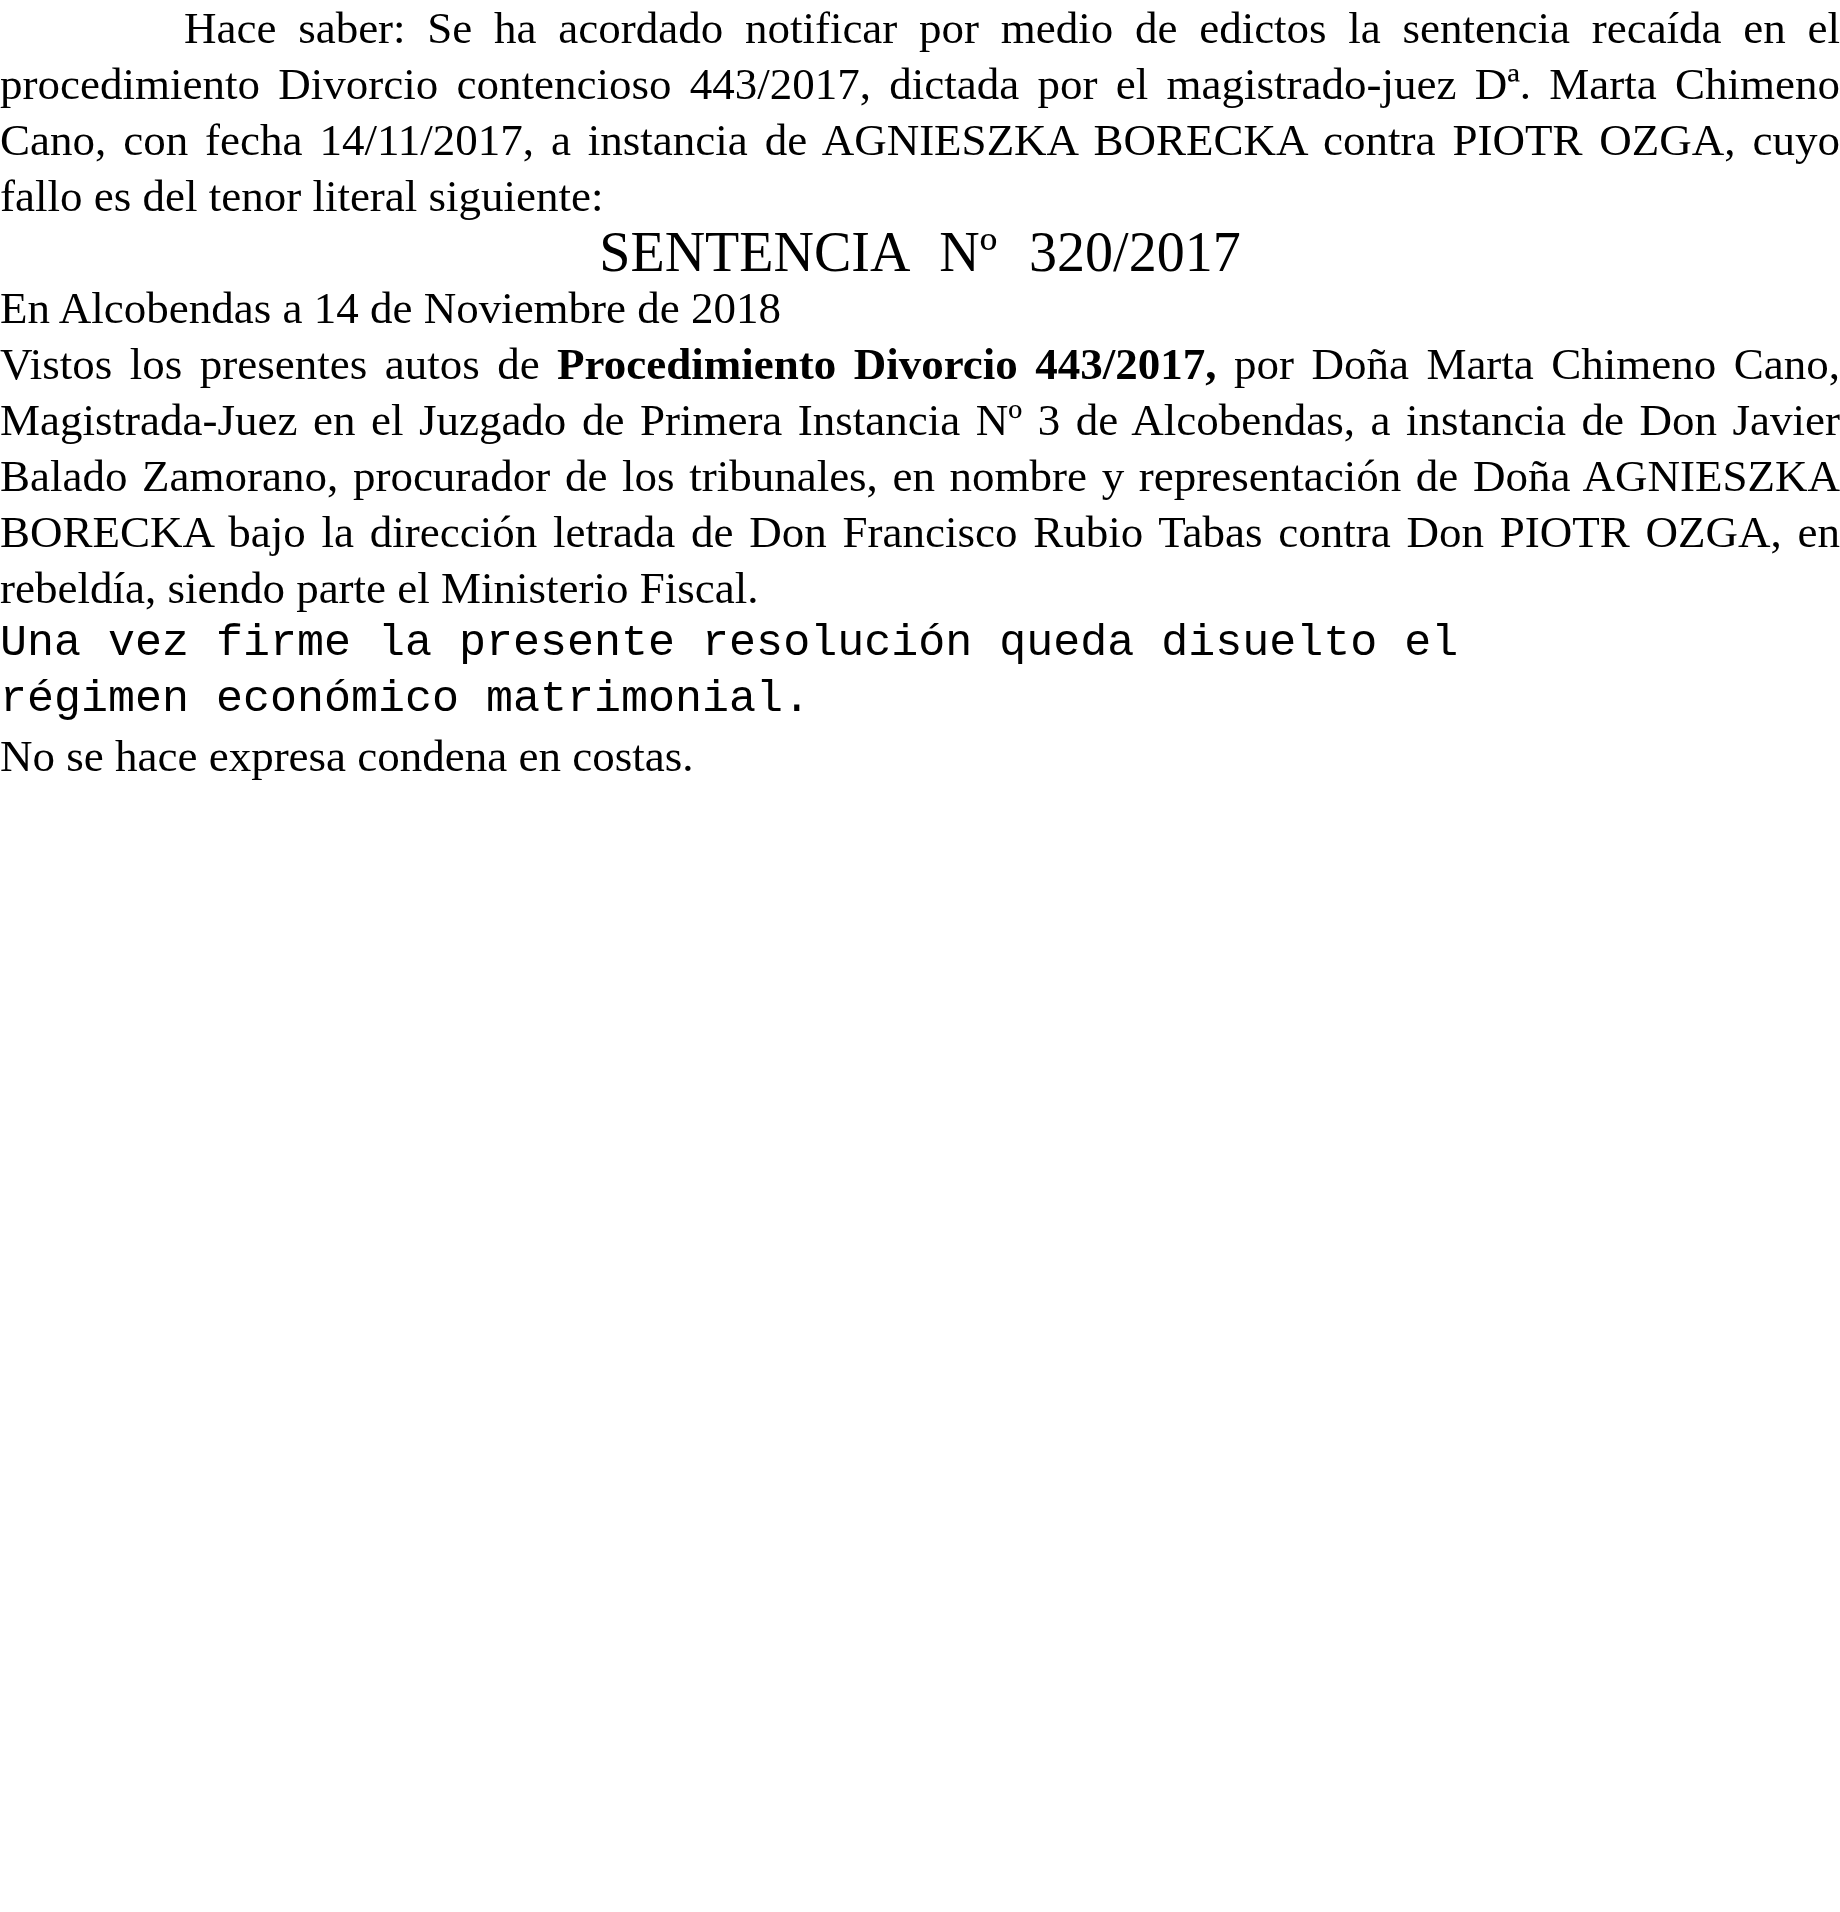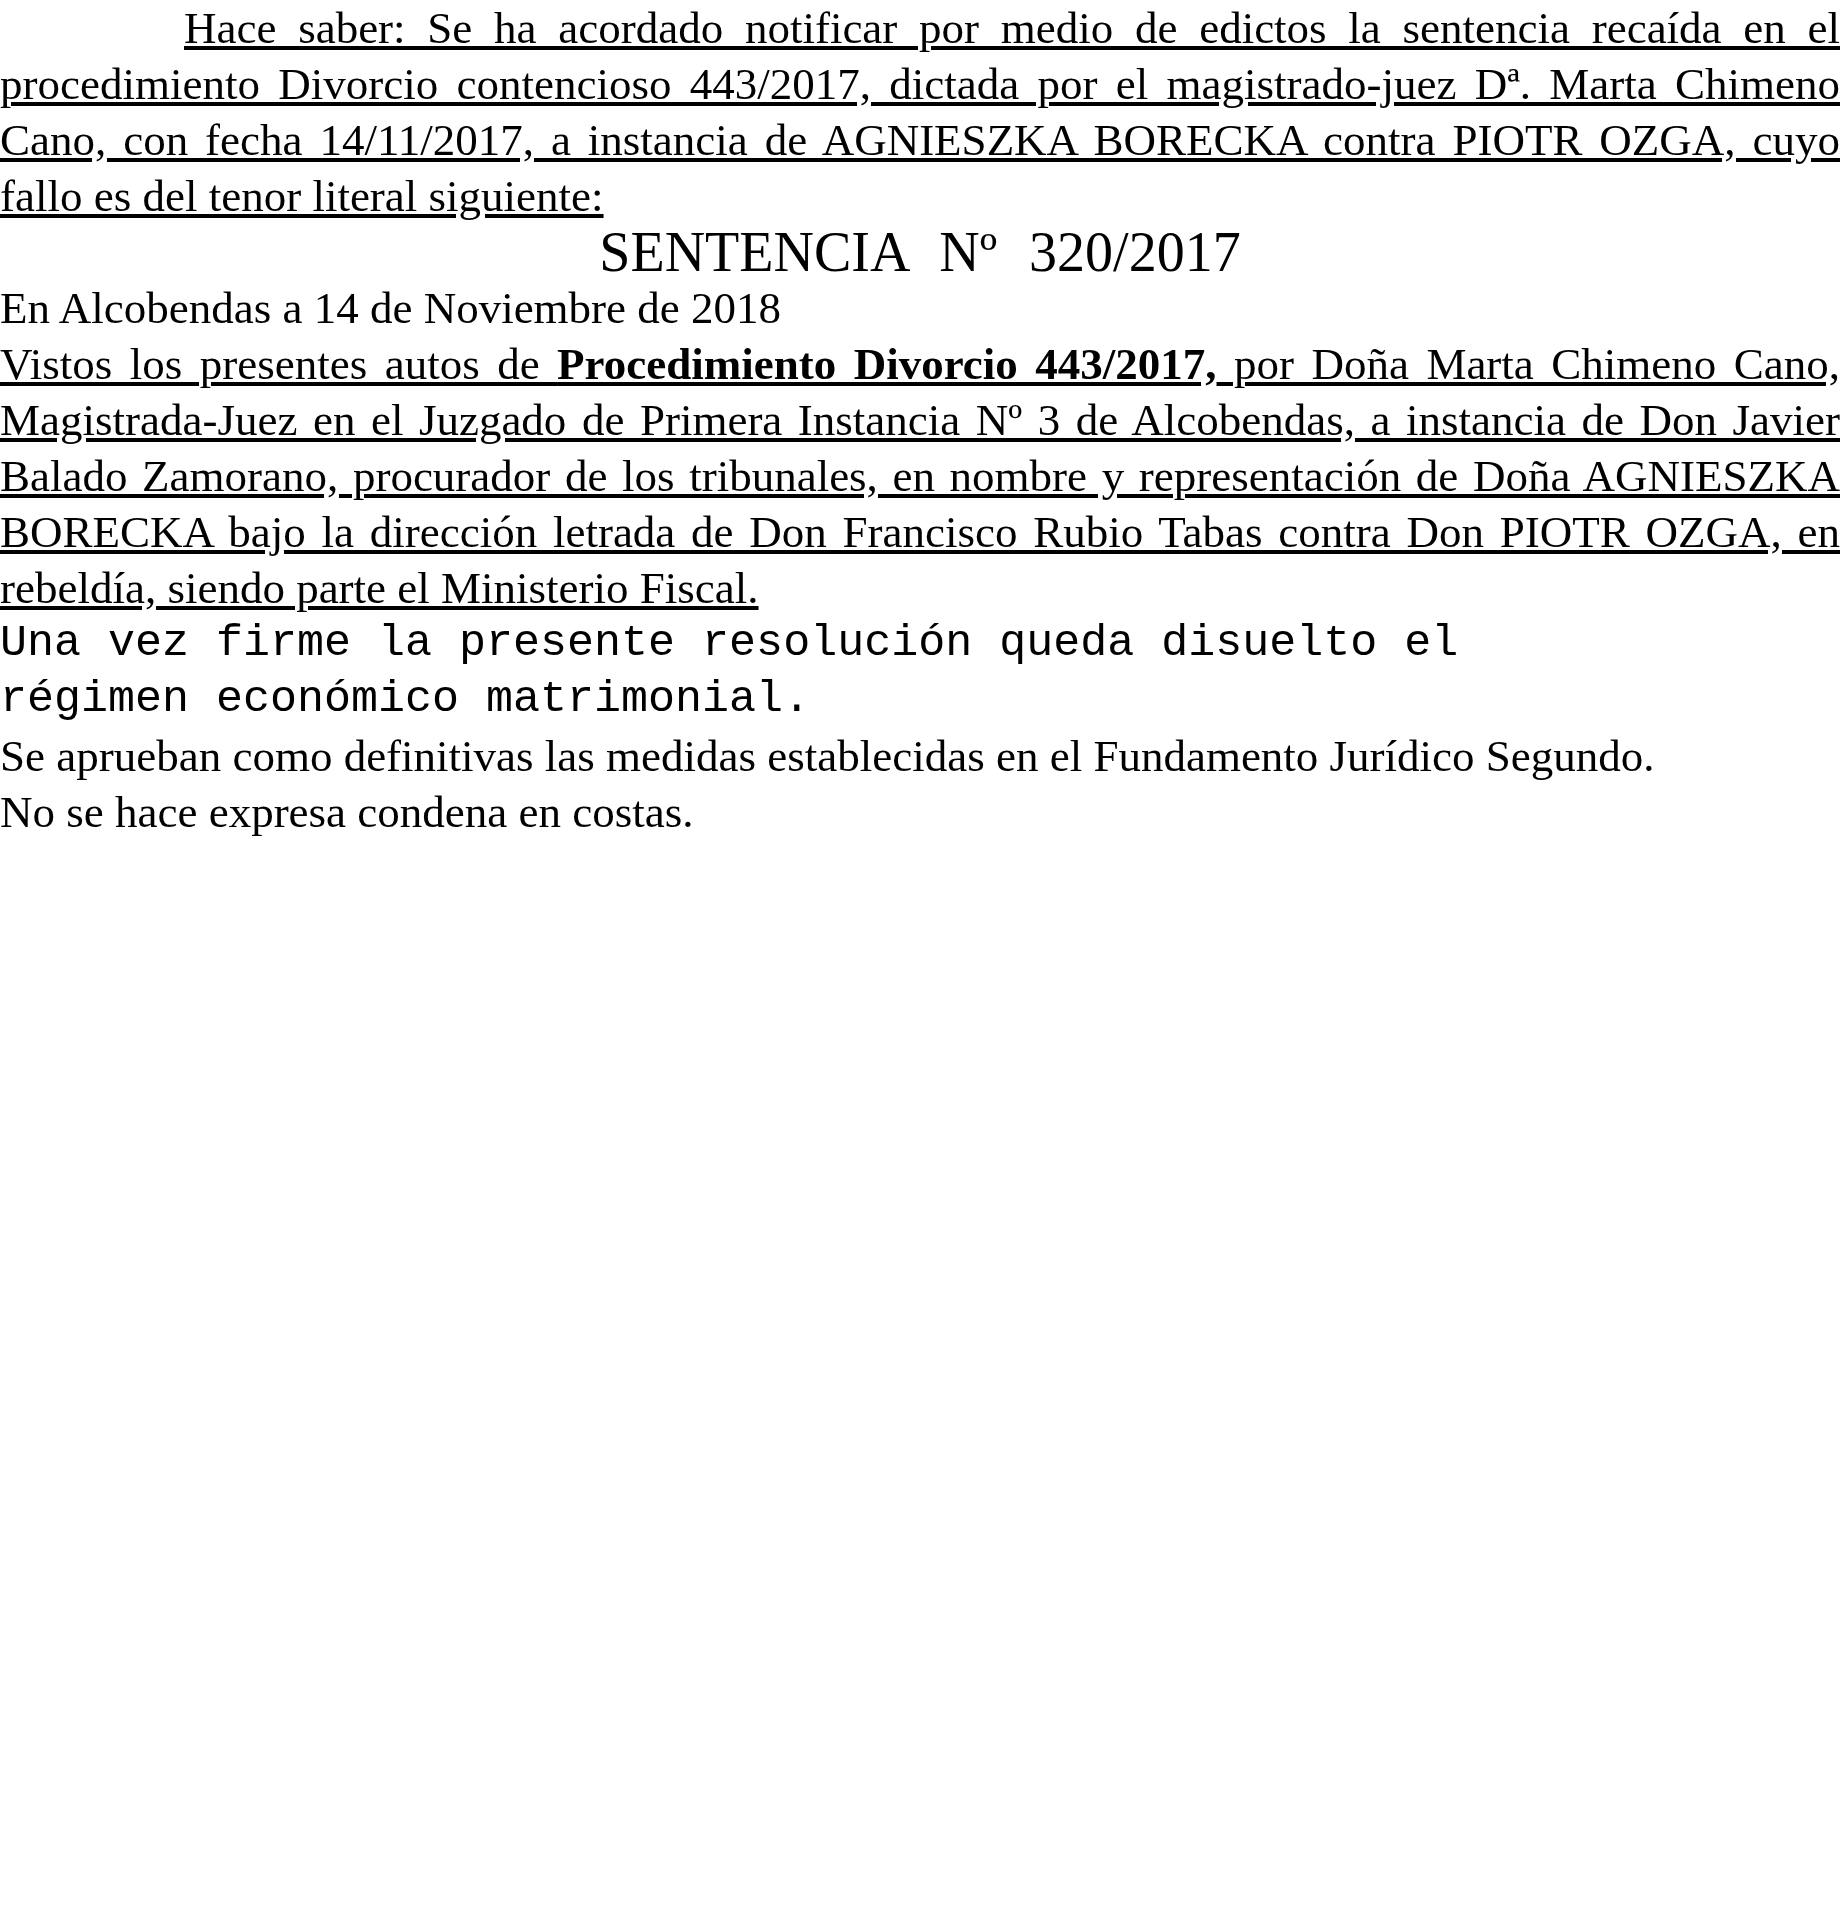--- a/index.html
+++ b/index.html
@@ -18,21 +18,21 @@
     font-family: "Liberation Serif", "DejaVu Serif", serif;
     font-size: 45px;
     line-height: 56px;
     -webkit-font-smoothing: antialiased;
   }
   .page p, .page h1, .page h2 {
     margin: 0;
     padding: 0;
     font-weight: normal;
   }
-  .justify { text-align: justify; text-decoration: underline; }
+  .justify { text-align: justify; }
 
   
   .intro {
     margin: 24px 28px 0 32px;
     text-indent: 184px;
   }
 
   
   .h-sentencia {
     margin-top: 56px;
@@ -80,17 +80,16 @@
   <h1 class="h-sentencia">SENTENCIA Nº 320/2017</h1>
 
   <p class="place">En Alcobendas a 14 de Noviembre de 2018</p>
 
   <p class="vistos justify"><span>Vistos los presentes autos de </span><strong>Procedimiento Divorcio 443/2017,</strong><span> por Doña Marta Chimeno Cano, Magistrada-Juez en el Juzgado de Primera Instancia Nº 3 de Alcobendas, a instancia de Don Javier Balado Zamorano, procurador de los tribunales, en nombre y representación de Doña AGNIESZKA BORECKA bajo la dirección letrada de Don Francisco Rubio Tabas contra Don PIOTR OZGA, en rebeldía, siendo parte el Ministerio Fiscal.</span></p>
 
 
 
   <p class="fallo-2">Una vez firme la presente resolución queda disuelto el régimen económico matrimonial.</p>
 
-  <p class="fallo-3">Se aprueban como definitivas las medidas establecidas en el Fundamento Jurídico Segundo.</p>
 
   <p class="fallo-4">No se hace expresa condena en costas.</p>
 
 </main>
 
 </body></html>

